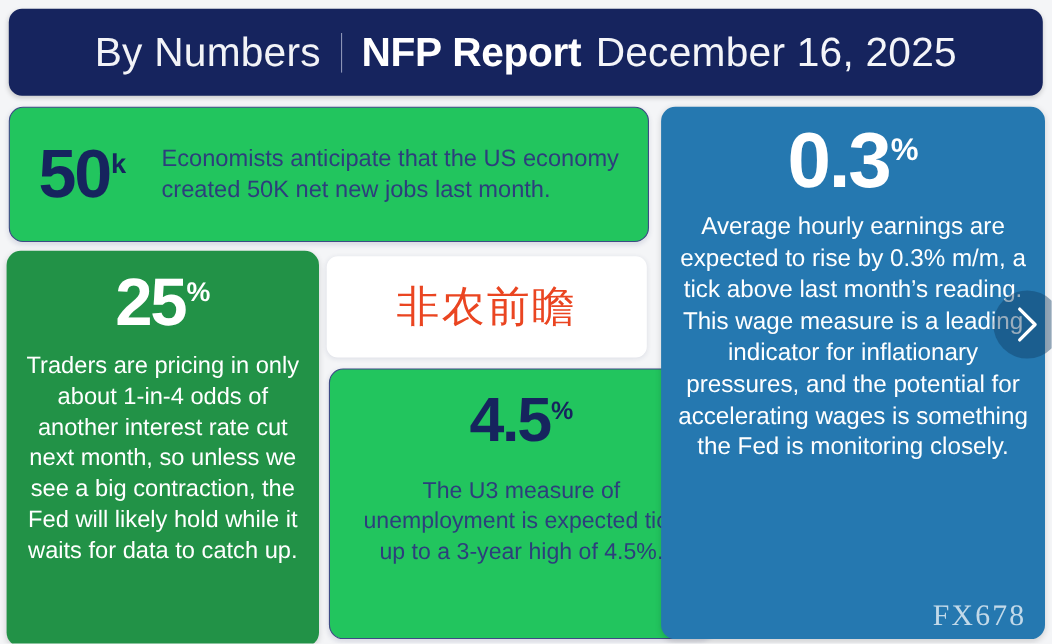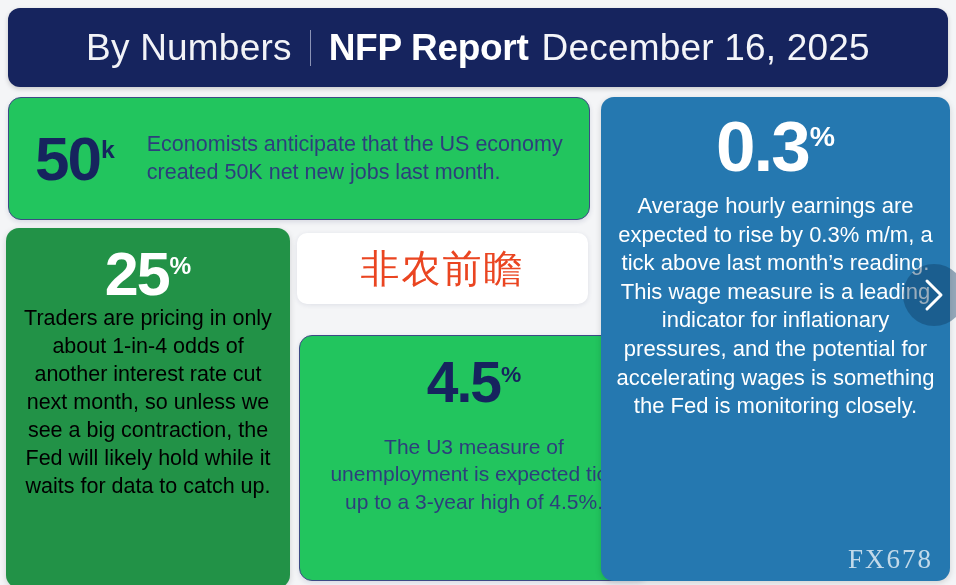--- a/index.html
+++ b/index.html
@@ -122,27 +122,28 @@
   
   #card-25 {
     left: 6px; top: 228px; width: 284px; height: 360px;
     padding: 16px 10px 0 10px;
     text-align: center;
     overflow: hidden;
   }
   #card-25 .stat { font-size: 61px; }
   #card-25 .body-txt {
     font-size: 21.5px;
-    color: #000000;
+    color: #ffffff;
+    margin-top: 14px;
     font-weight: 400;
   }
 
   
   #card-cn {
-    left: 297px; top: 233px; width: 291px; height: 71px;
+    left: 297px; top: 233px; width: 291px; height: 92px;
     display: flex; align-items: center; justify-content: center;
     border-radius: 10px;
   }
   #card-cn .cn-title {
     font-size: 39px;
     font-weight: 400;
     color: #ea4521;
     letter-spacing: 2px;
     line-height: 1;
   }

